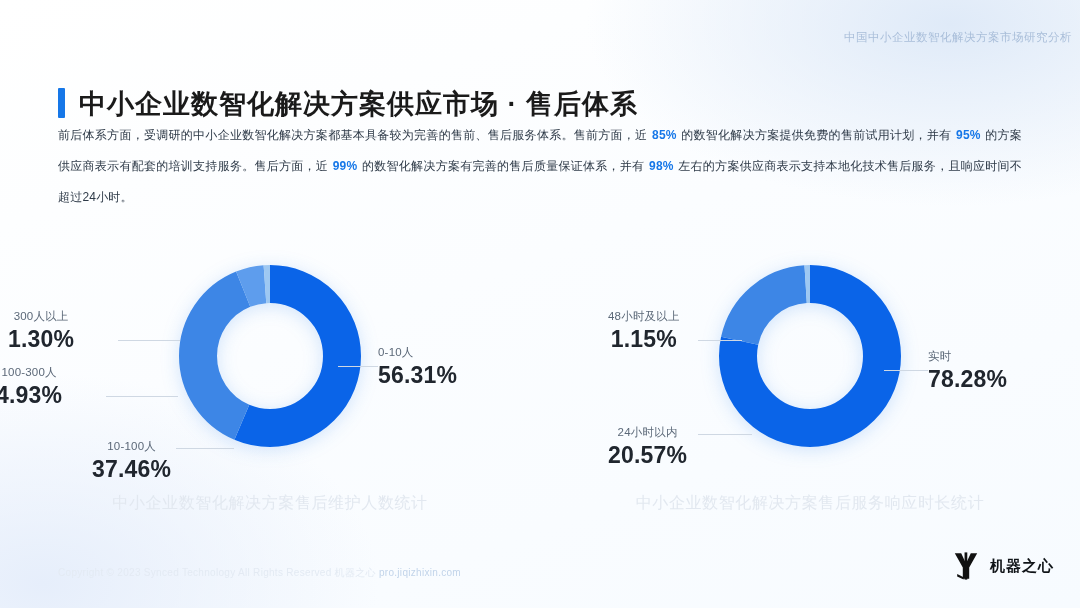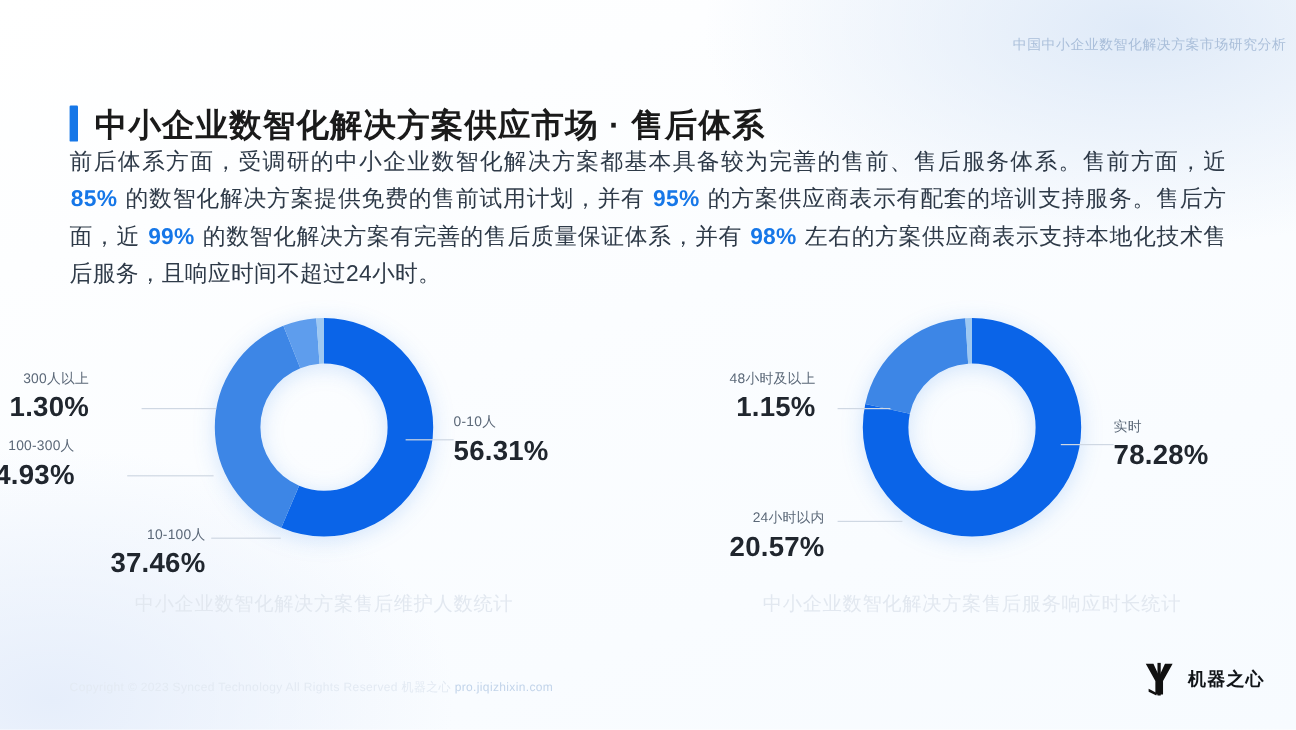--- a/index.html
+++ b/index.html
@@ -47,21 +47,21 @@
     letter-spacing: 1px;
     line-height: 1;
     white-space: nowrap;
   }
 
   
   .para {
     position: absolute;
     top: 120px; left: 58px;
     width: 964px;
-    font-size: 19px;
+    font-size: 12px;
     line-height: 31px;
     color: #2e3a48;
     text-align: justify;
     letter-spacing: .2px;
   }
   .para b {
     color: #1677e8;
     font-weight: 700;
     padding: 0 1px;
   }
@@ -111,21 +111,21 @@
   }
   .lbl .v {
     font-size: 23px;
     font-weight: 700;
     color: #20262e;
     letter-spacing: .2px;
     display: block;
     margin-top: 2px;
   }
   .lbl.right { text-align: left; }
-  .lbl.left  { text-align: right; }
+  .lbl.left  { text-align: center; }
 
   .leader {
     position: absolute;
     height: 1px;
     background: #cfd8e3;
   }
 
   
   .footer-copy {
     position: absolute;

